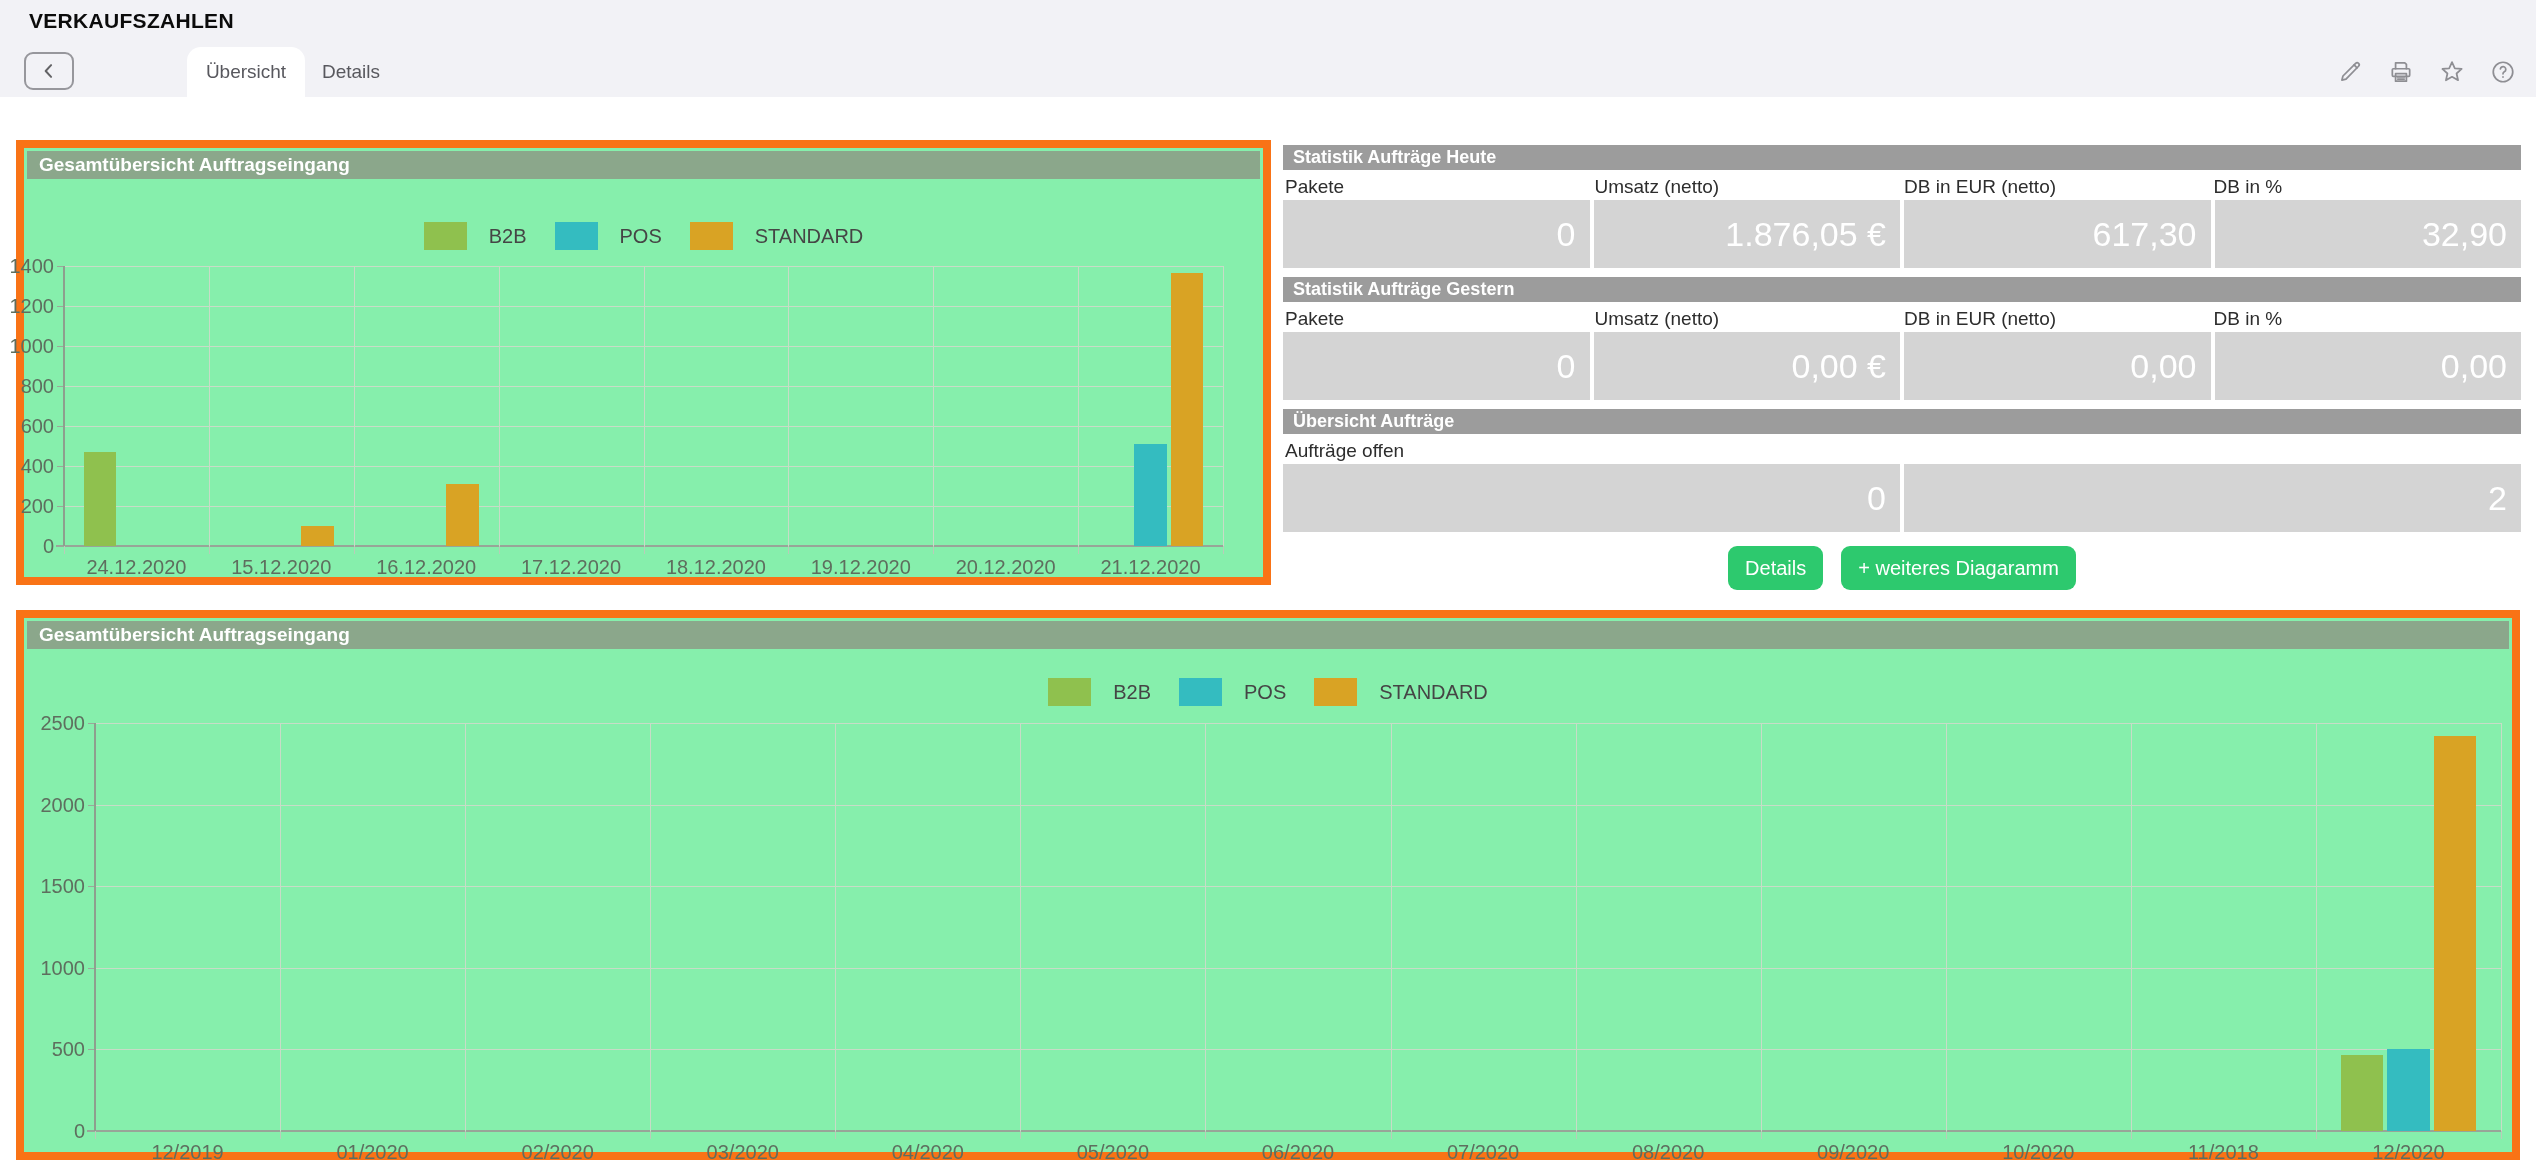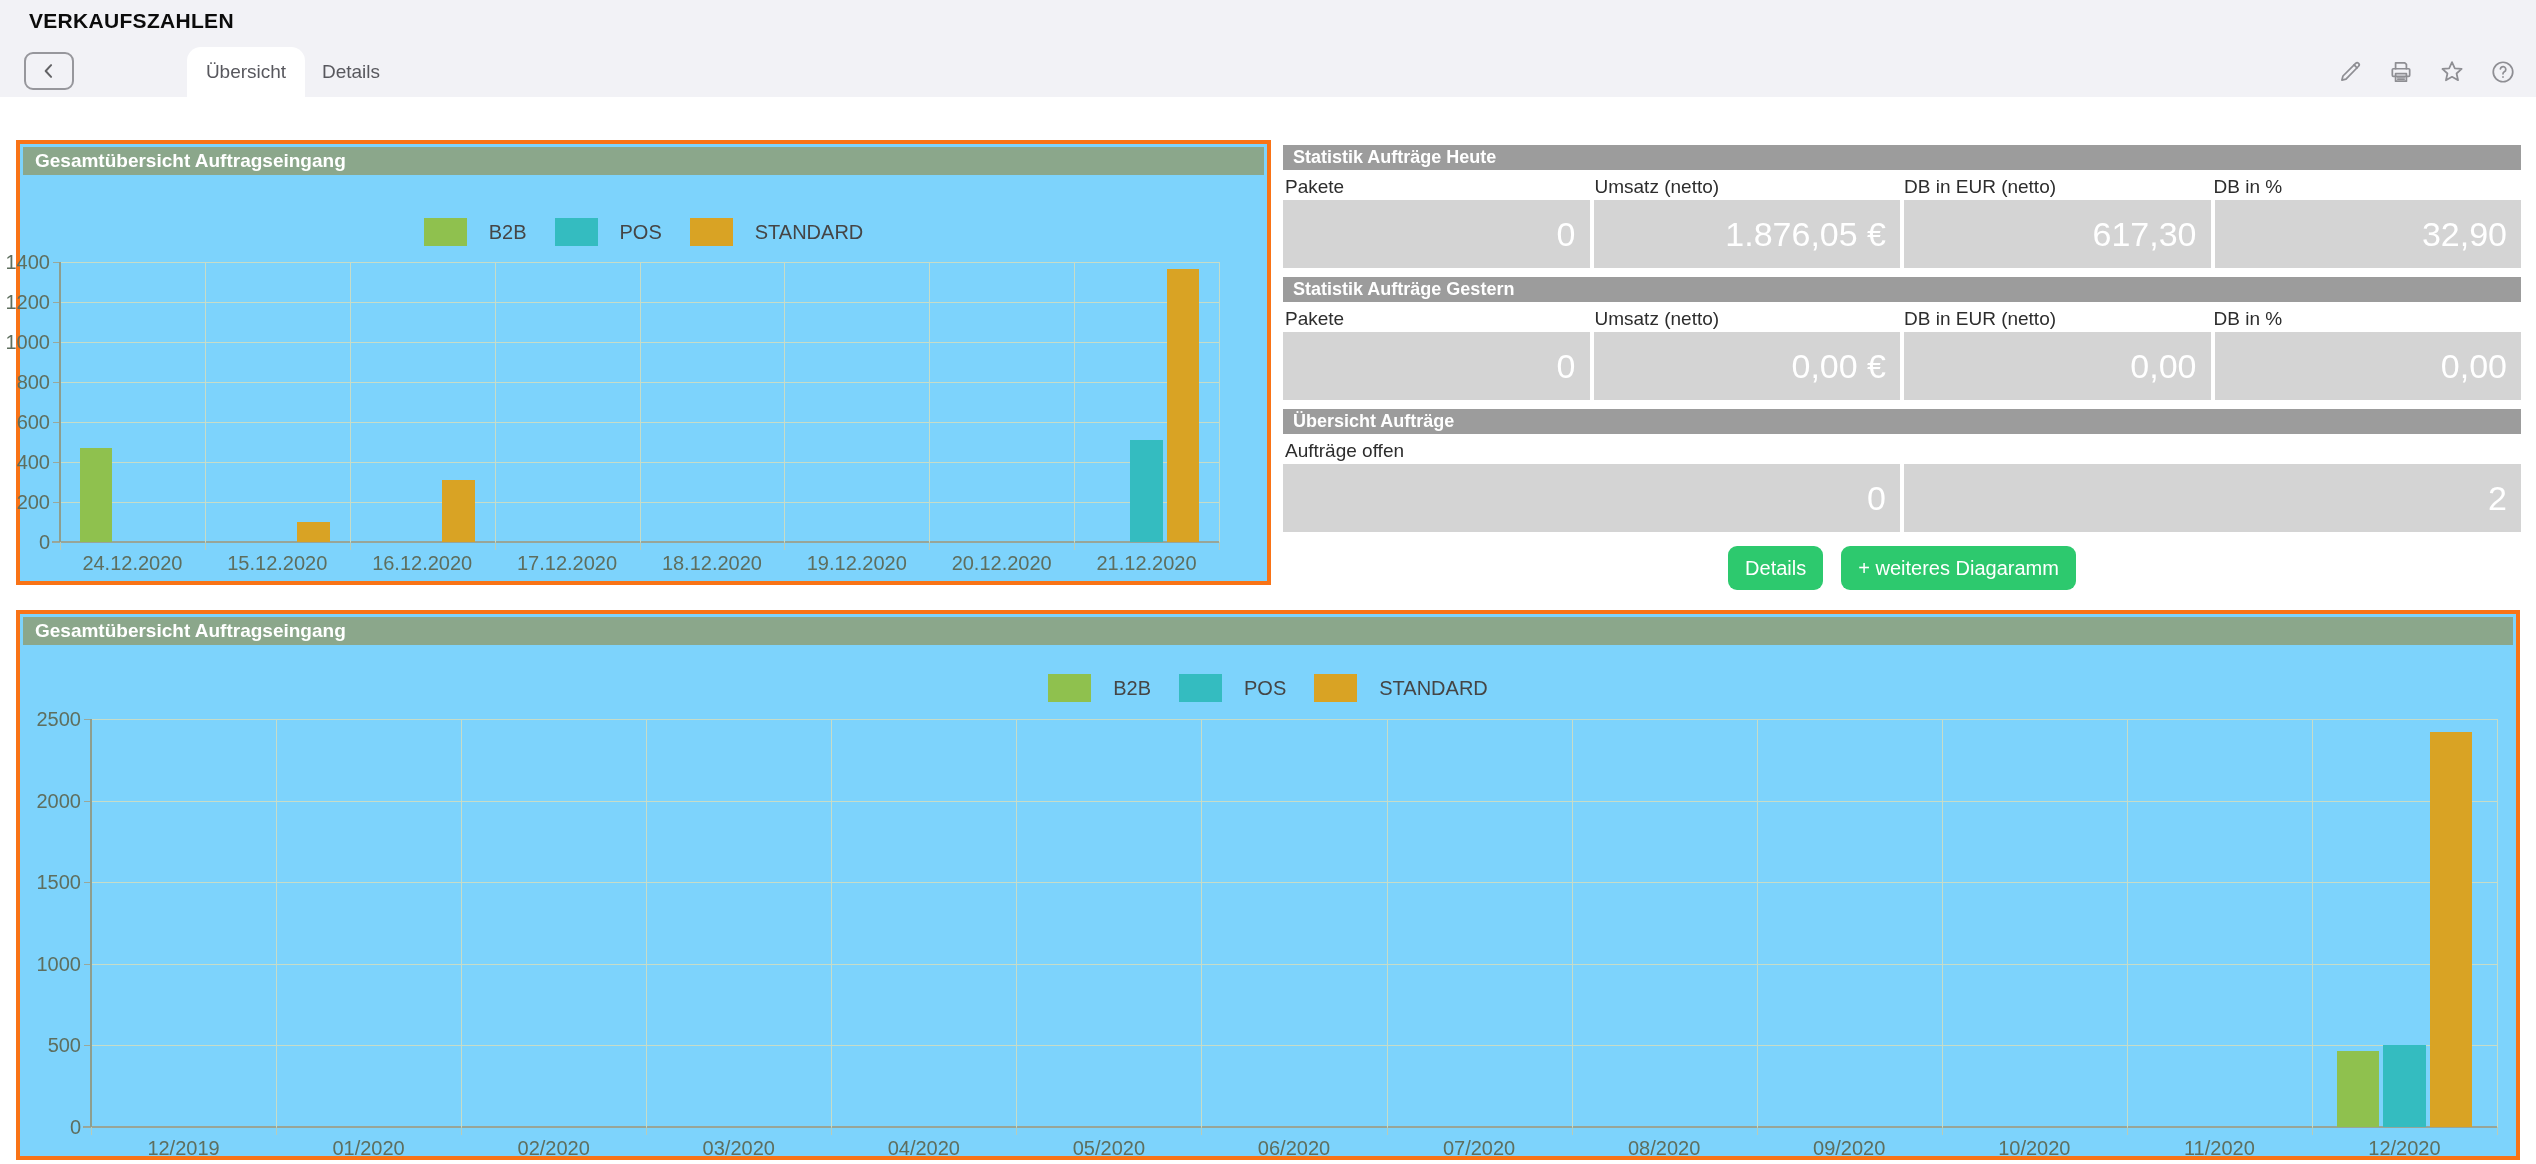--- a/index.html
+++ b/index.html
@@ -14,21 +14,21 @@
   .tab{position:absolute;top:47px;height:50px;display:flex;align-items:center;justify-content:center;
        font-size:19px;color:#58585e;cursor:pointer;}
   .tab.active{left:187px;width:118px;background:#ffffff;border-radius:14px 14px 0 0;}
   .tab.inactive{left:305px;width:92px;}
   .toolbar{position:absolute;right:18px;top:47px;height:50px;display:flex;align-items:center;gap:21px;}
   .icon-btn{width:30px;height:30px;background:none;border:none;padding:0;cursor:pointer;
             display:flex;align-items:center;justify-content:center;}
   .icon-btn svg{stroke:#8e8e93;fill:none;stroke-width:1.6;stroke-linecap:round;stroke-linejoin:round;}
 
   
-  .chart-panel{position:absolute;background:#7dd3fc;border:4px solid #f97316;box-sizing:border-box;}
+  .chart-panel{position:absolute;background:#86efac;border:8px solid #f97316;box-sizing:border-box;}
   .chart-1{left:16px;top:140px;width:1255px;height:445px;}
   .chart-2{left:16px;top:610px;width:2504px;height:550px;}
   .panel-header{height:28px;line-height:28px;background:#8ba78b;color:#ffffff;font-weight:bold;
                 font-size:19px;padding:0 12px;margin:3px 3px 0 3px;}
   .legend{position:absolute;left:0;right:0;display:flex;justify-content:center;gap:28px;}
   .chart-1 .legend{top:74px;}
   .chart-2 .legend{top:60px;}
   .legend-item{display:flex;align-items:center;gap:22px;cursor:pointer;}
   .legend-swatch{width:43px;height:28px;display:inline-block;}
   .legend-label{font-size:20px;color:#454545;}
@@ -292,21 +292,21 @@
         <div class="tick-label-x" style="left: 185.077px; top: 418px; width: 185.077px;">01/2020</div>
         <div class="tick-label-x" style="left: 370.154px; top: 418px; width: 185.077px;">02/2020</div>
         <div class="tick-label-x" style="left: 555.231px; top: 418px; width: 185.077px;">03/2020</div>
         <div class="tick-label-x" style="left: 740.308px; top: 418px; width: 185.077px;">04/2020</div>
         <div class="tick-label-x" style="left: 925.385px; top: 418px; width: 185.077px;">05/2020</div>
         <div class="tick-label-x" style="left: 1110.46px; top: 418px; width: 185.077px;">06/2020</div>
         <div class="tick-label-x" style="left: 1295.54px; top: 418px; width: 185.077px;">07/2020</div>
         <div class="tick-label-x" style="left: 1480.62px; top: 418px; width: 185.077px;">08/2020</div>
         <div class="tick-label-x" style="left: 1665.69px; top: 418px; width: 185.077px;">09/2020</div>
         <div class="tick-label-x" style="left: 1850.77px; top: 418px; width: 185.077px;">10/2020</div>
-        <div class="tick-label-x" style="left: 2035.85px; top: 418px; width: 185.077px;">11/2020</div>
+        <div class="tick-label-x" style="left: 2035.85px; top: 418px; width: 185.077px;">11/2018</div>
         <div class="tick-label-x" style="left: 2220.92px; top: 418px; width: 185.077px;">12/2020</div>
         <div class="bar" style="left: 2246.06px; width: 42.2692px; top: 332.112px; height: 75.888px; background: rgb(143, 193, 78);"></div>
         <div class="bar" style="left: 2292.33px; width: 42.2692px; top: 325.584px; height: 82.416px; background: rgb(52, 188, 192);"></div>
         <div class="bar" style="left: 2338.6px; width: 42.2692px; top: 13.056px; height: 394.944px; background: rgb(217, 163, 36);"></div>
       </div>
   </div>
 
 </div>
 
 </body></html>

